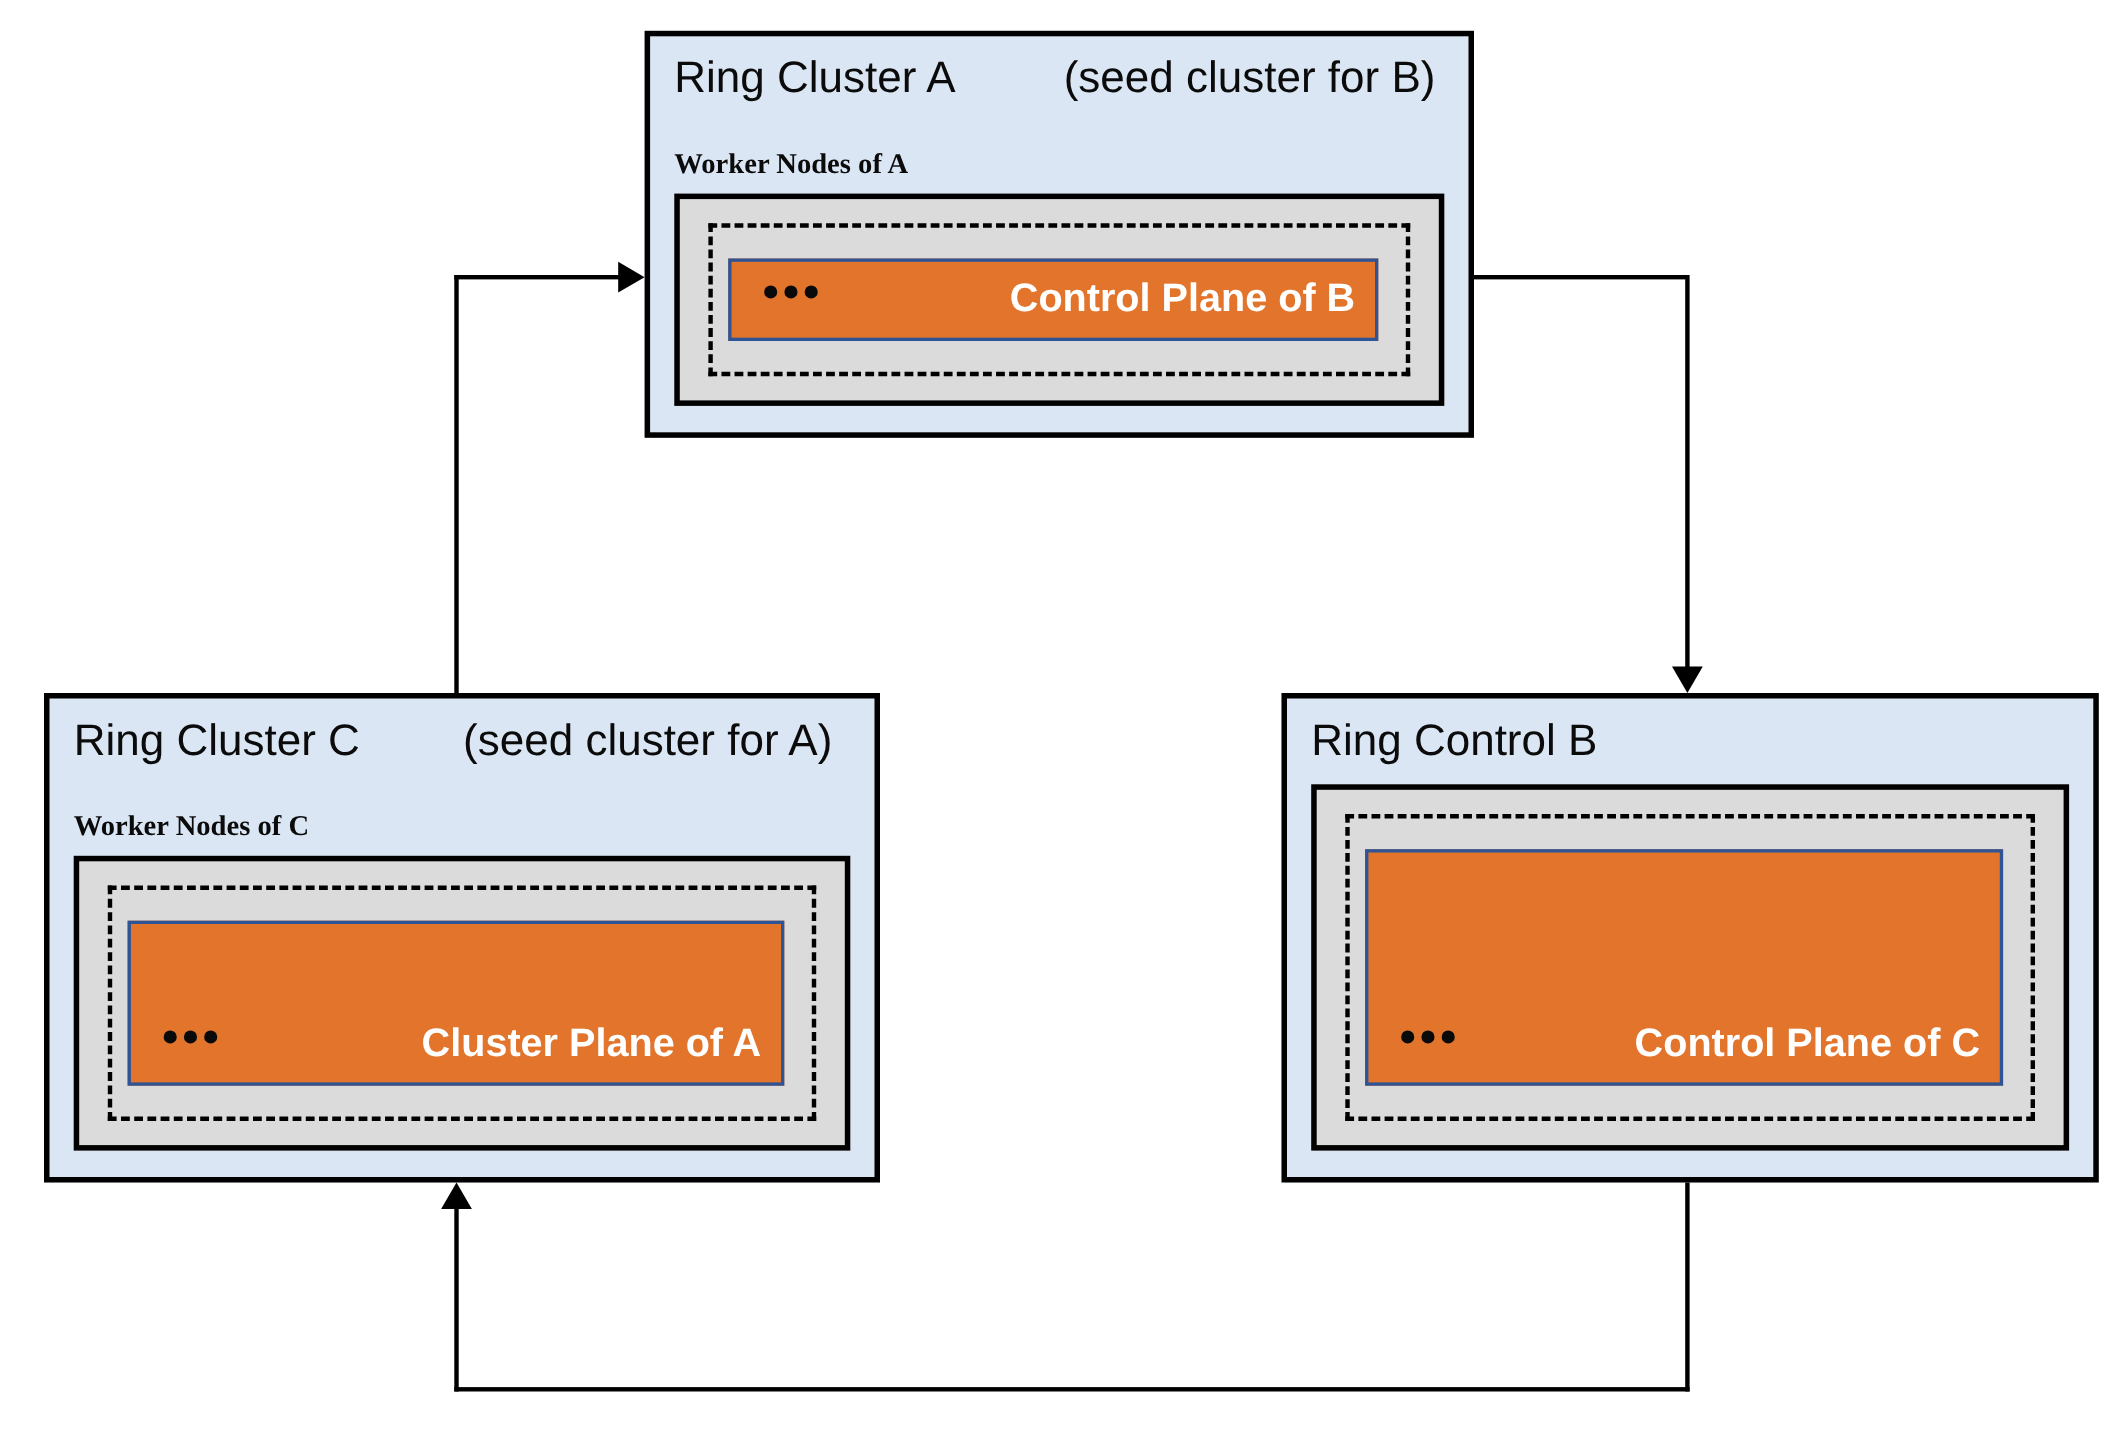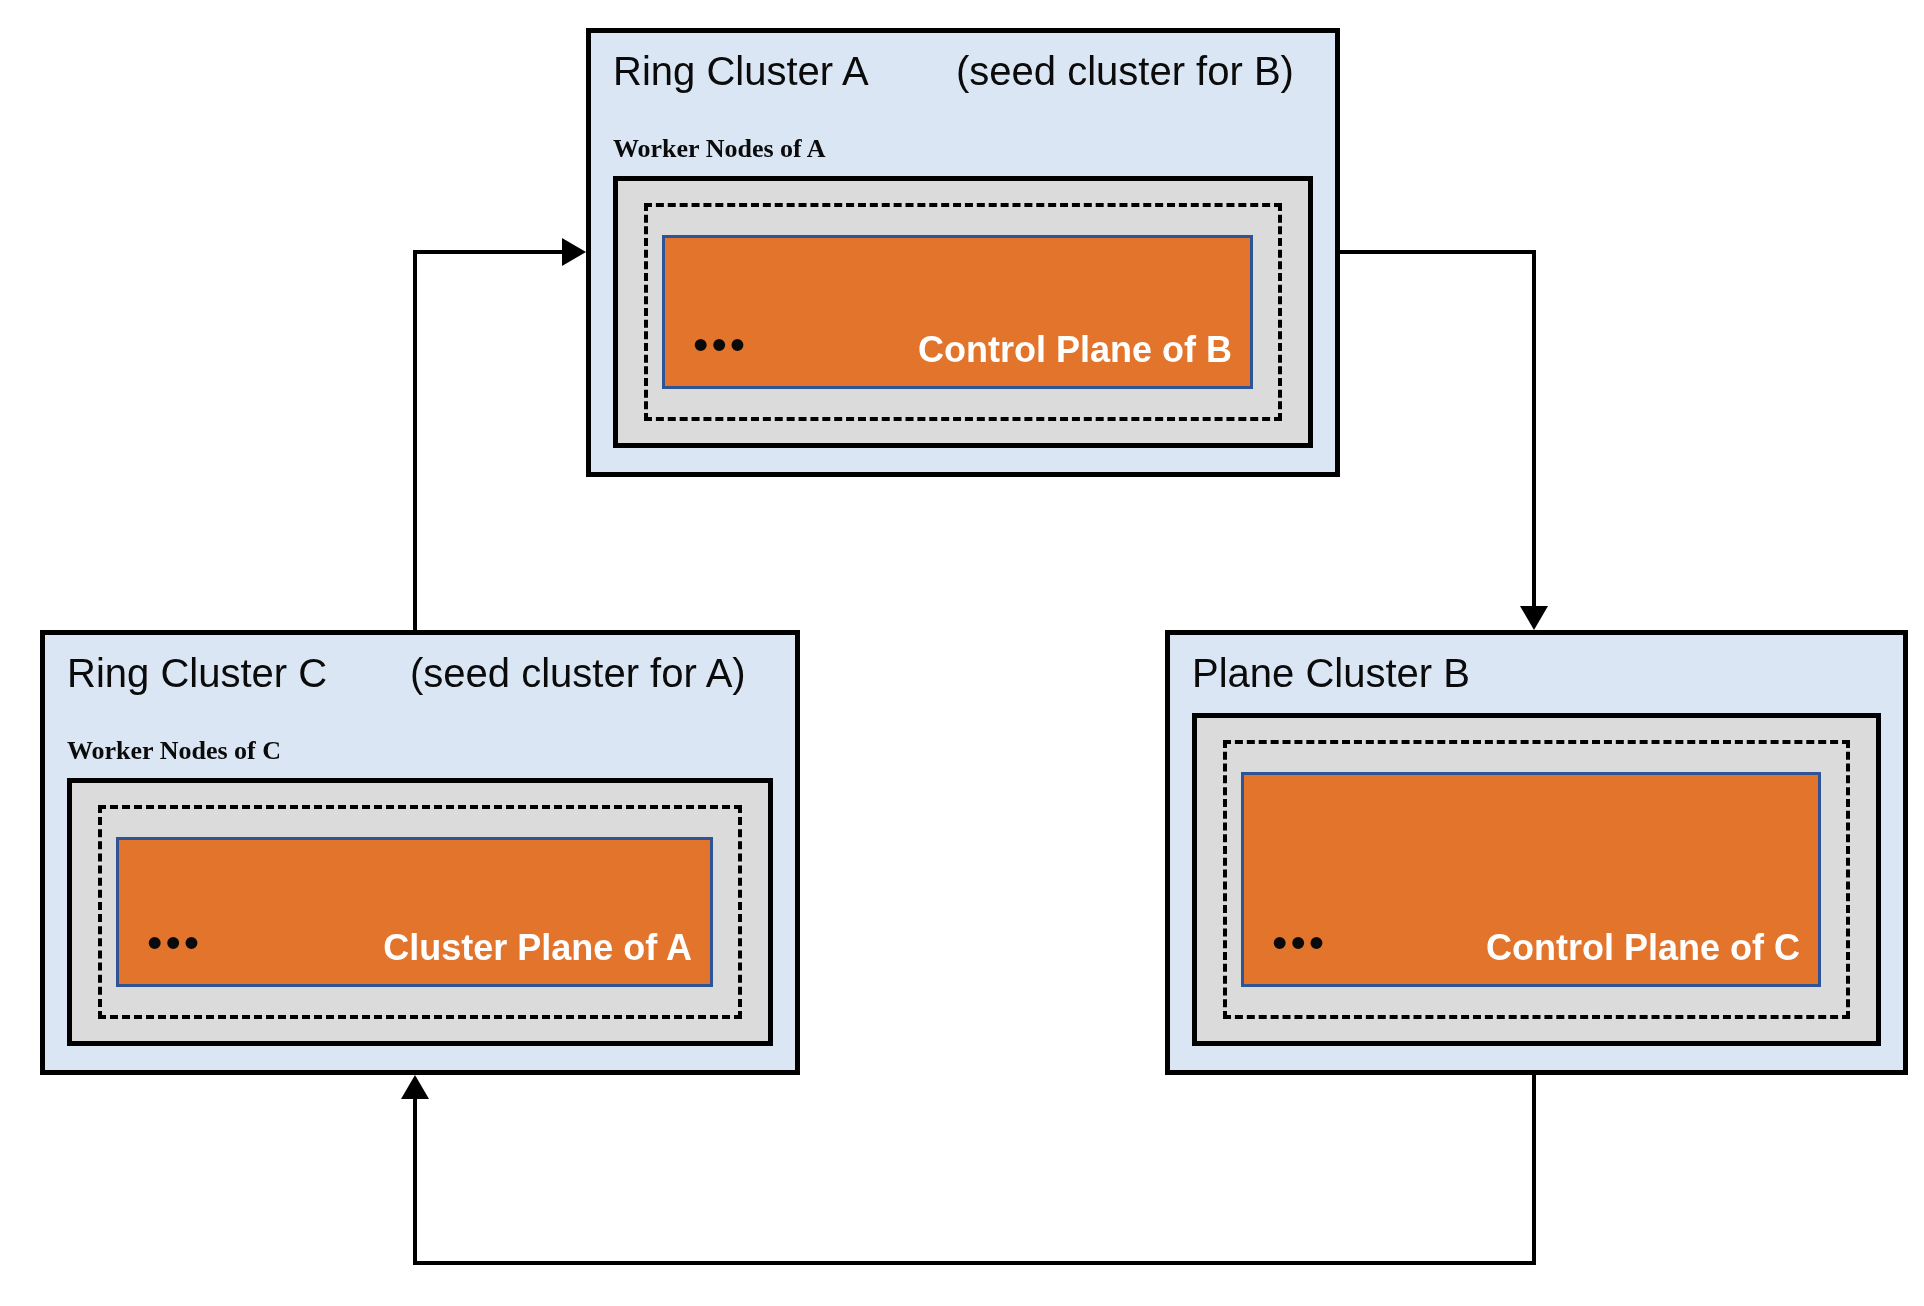--- a/index.html
+++ b/index.html
@@ -26,21 +26,21 @@
     border:5px solid var(--cluster-border);
     box-sizing:border-box;
     display:flex;flex-direction:column;
     padding:14px 22px 24px 22px;
   }
   .cluster-title{
     position:relative;
     font-size:40px;line-height:1.2;white-space:nowrap;
     height:52px;flex:0 0 auto;
   }
-  .cluster-subtitle{position:absolute;left:343px;top:0;}
+  .cluster-subtitle{position:absolute;left:354px;top:0;}
   .worker-label{
     margin-top:36px;
     font-size:26px;font-weight:bold;line-height:1.1;
     flex:0 0 auto;
     font-family:Liberation Serif, serif;
   }
   .node-pool{
     flex:1 1 auto;margin-top:12px;
     background:var(--node-pool-fill);
     border:5px solid var(--cluster-border);
@@ -78,21 +78,21 @@
   .arrowhead{position:absolute;width:0;height:0;}
   .arrow-right{border-left:24px solid var(--line-color);border-top:14px solid transparent;border-bottom:14px solid transparent;}
   .arrow-down{border-top:24px solid var(--line-color);border-left:14px solid transparent;border-right:14px solid transparent;}
   .arrow-up{border-bottom:24px solid var(--line-color);border-left:14px solid transparent;border-right:14px solid transparent;}
 </style>
 </head>
 <body>
 
 <div class="canvas">
 
-  <div class="cluster" style="left:586px;top:28px;width:754px;height:449px;">
+  <div class="cluster" style="left:586px;top:28px;width:754px;height:370px;">
     <div class="cluster-title">
       <span>Ring Cluster A</span>
       <span class="cluster-subtitle">(seed cluster for B)</span>
     </div>
     <div class="worker-label">Worker Nodes of A</div>
     <div class="node-pool">
       <div class="dashed-zone">
         <div class="control-plane">
           <span class="dots">•••</span>
           <span class="cp-label">Control Plane of B</span>
@@ -112,21 +112,21 @@
         <div class="control-plane">
           <span class="dots">•••</span>
           <span class="cp-label">Cluster Plane of A</span>
         </div>
       </div>
     </div>
   </div>
 
   <div class="cluster" style="left:1165px;top:630px;width:743px;height:445px;">
     <div class="cluster-title">
-      <span>Plane Cluster B</span>
+      <span>Ring Control B</span>
     </div>
     <div class="node-pool">
       <div class="dashed-zone">
         <div class="control-plane">
           <span class="dots">•••</span>
           <span class="cp-label">Control Plane of C</span>
         </div>
       </div>
     </div>
   </div>

